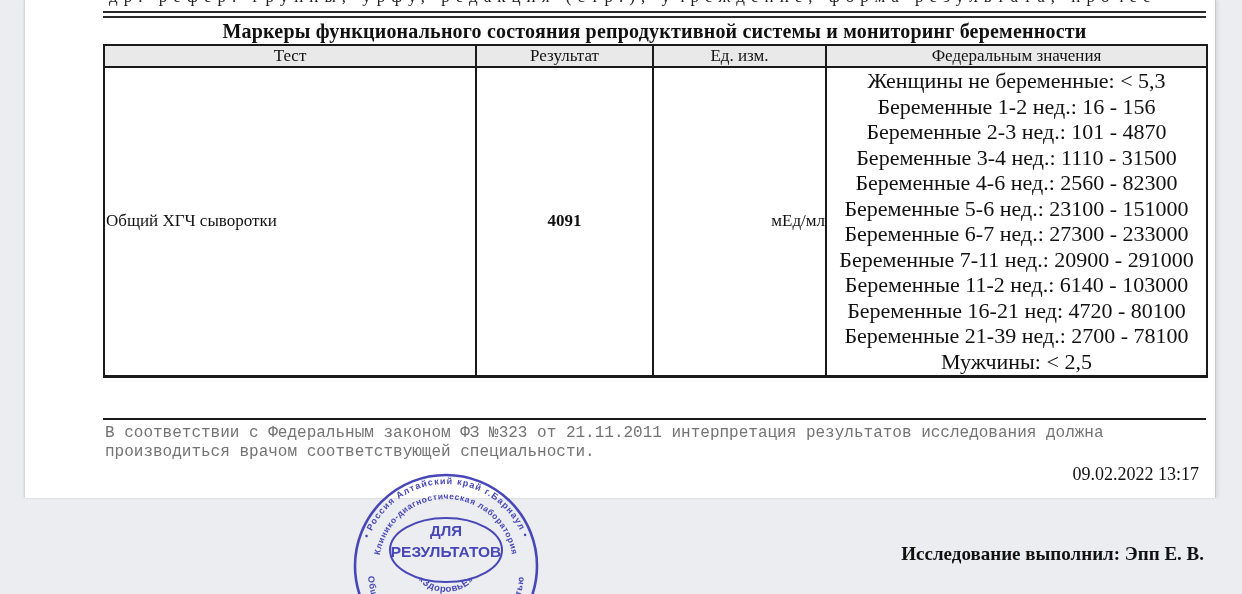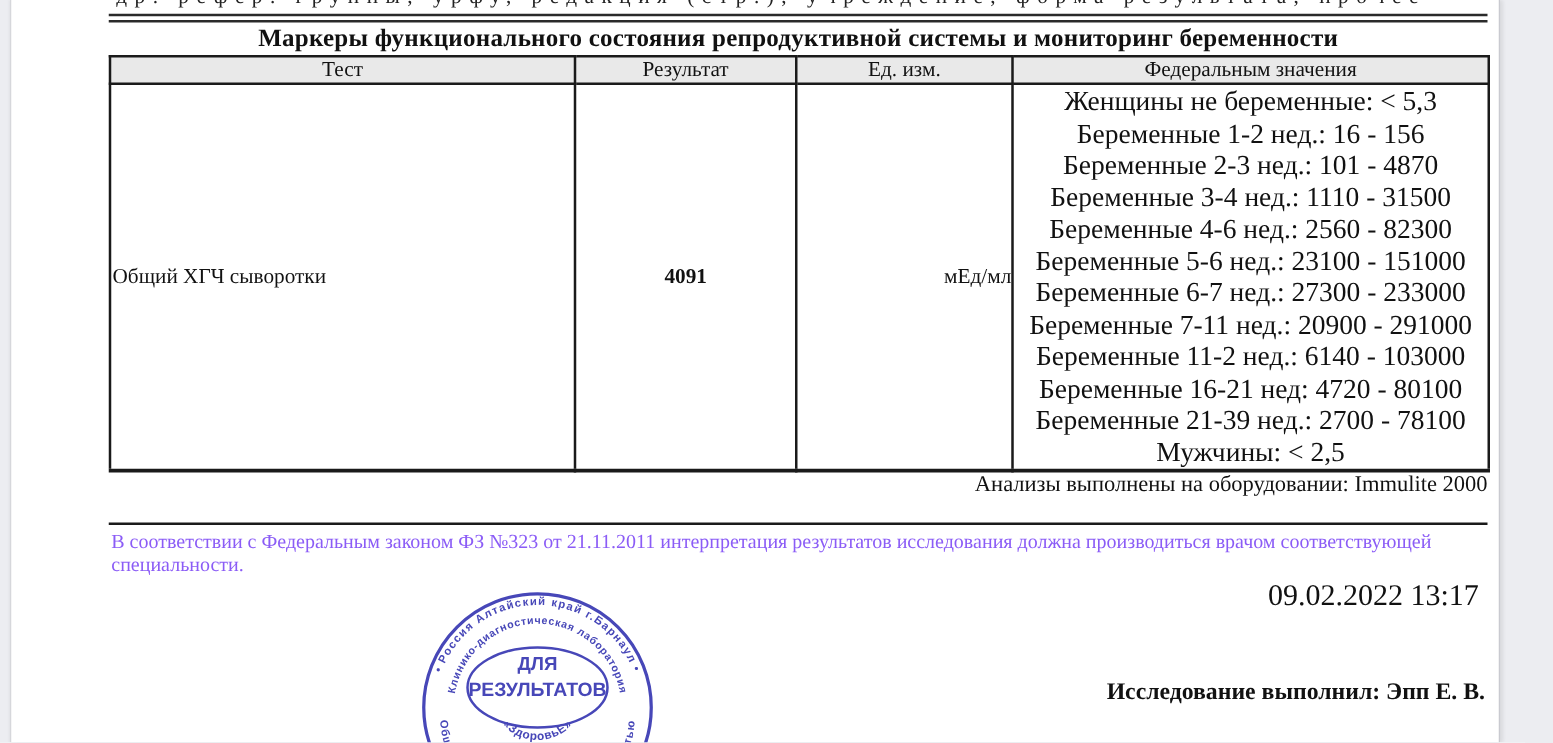--- a/index.html
+++ b/index.html
@@ -8,22 +8,22 @@
     position: relative;
     width: 1242px;
     height: 594px;
     background: #ecedf1;
     overflow: hidden;
     font-family: "Liberation Serif", serif;
     color: #111;
   }
   #page {
     position: absolute;
-    left: 8px; top: 0;
-    width: 1192px; height: 594px;
+    left: 24px; top: 0;
+    width: 1192px; height: 498px;
     background: #ffffff;
     border-left: 1px solid #d6d7db;
     border-right: 1px solid #c9cad0;
     box-shadow: 2px 0 3px rgba(0,0,0,0.08), -1px 0 2px rgba(0,0,0,0.05);
   }
   .abs { position: absolute; }
 
   #clipped-line {
     left: 84px; top: -13px;
     width: 1100px;
@@ -86,30 +86,30 @@
     line-height: 20.5px;
   }
   #footer-rule {
     left: 78px; top: 418px;
     width: 1103px; height: 0;
     border-top: 2.5px solid #1a1a1a;
   }
   #legal-note {
     left: 80px; top: 424px;
     width: 1115px;
-    font-family: Liberation Serif, serif;
+    font-family: Liberation Mono, monospace;
     font-size: 16px;
     line-height: 19px;
-    color: #8b5cf6;
+    color: #737373;
   }
   #datetime {
     left: 78px; top: 464px;
     width: 1096px;
     text-align: right;
-    font-size: 24px;
+    font-size: 18px;
   }
   #performed-by {
     left: 78px; top: 543px;
     width: 1101px;
     text-align: right;
     font-size: 19px;
     font-weight: bold;
   }
   #stamp {
     left: 327px; top: 472px;
@@ -174,21 +174,20 @@
               <div class="ref-line">Беременные 16-21 нед: 4720 - 80100</div>
               <div class="ref-line">Беременные 21-39 нед.: 2700 - 78100</div>
               <div class="ref-line">Мужчины: &lt; 2,5</div>
             </td>
           </tr>
         </tbody>
       </table>
     </div>
 
     <div class="abs" id="biomaterials-block">
-      <div>Анализы выполнены на оборудовании: Immulite 2000</div>
     </div>
 
     <div class="abs" id="footer-rule"></div>
 
     <div class="abs" id="legal-note">В соответствии с Федеральным законом ФЗ №323 от 21.11.2011 интерпретация результатов исследования должна производиться врачом соответствующей специальности.</div>
 
     <div class="abs" id="datetime">09.02.2022 13:17</div>
 
     <div class="abs" id="performed-by">Исследование выполнил: Эпп Е. В.</div>
 

